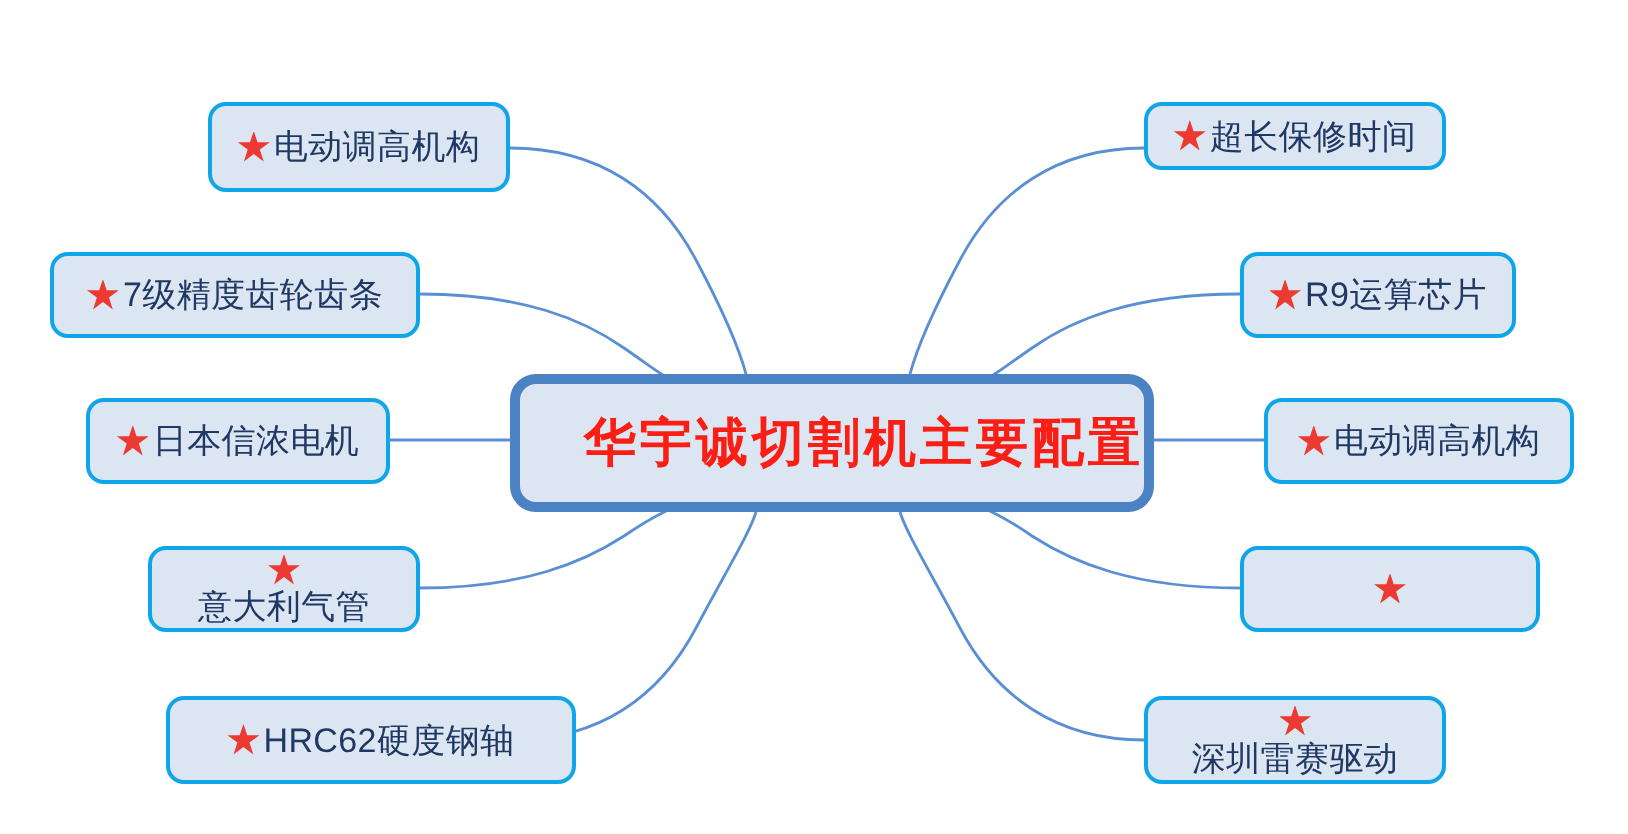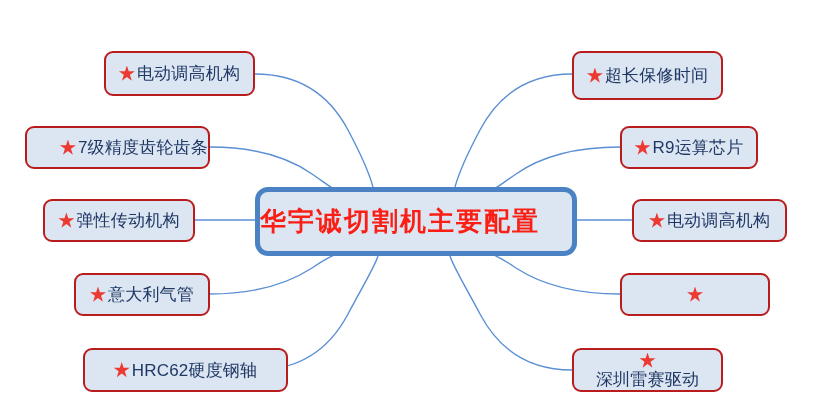--- a/index.html
+++ b/index.html
@@ -32,21 +32,21 @@
     stroke-width: 1.4;
   }
   .node {
     position: absolute;
     box-sizing: border-box;
     display: flex;
     align-items: center;
     justify-content: center;
     gap: 2px;
     background: #dce6f2;
-    border: 2px solid #b91c1c;
+    border: 2px solid #0ea5e9;
     border-radius: 9px;
     white-space: nowrap;
   }
   .node .label {
     color: #1f3864;
     font-size: 17px;
     line-height: 1;
     letter-spacing: 0.2px;
   }
   .star {
@@ -60,21 +60,21 @@
   }
   #center-node {
     position: absolute;
     left: 255px;
     top: 187px;
     width: 322px;
     height: 69px;
     box-sizing: border-box;
     display: flex;
     align-items: center;
-    justify-content: flex-start;
+    justify-content: flex-end;
     background: #dce6f2;
     border: 5px solid #4a82c4;
     border-radius: 13px;
   }
   #center-node .center-label {
     color: #fa1e14;
     font-family: "Liberation Serif", "DejaVu Serif", serif;
     font-size: 26px;
     font-weight: 700;
     letter-spacing: 2px;
@@ -100,45 +100,45 @@
     <path class="connector" d="M577,220 L632,220"></path>
     <path class="connector" d="M620,294 C566,294 536,281 516,268 C503,259 498,257 494,255"></path>
     <path class="connector" d="M572,370 C528,370 498,348 480,314 C464,284 453,266 450,256"></path>
   </svg>
 
   <div class="node" style="left:104px; top:51px; width:151px; height:45px;">
     <span class="star"></span>
     <span class="label">电动调高机构</span>
   </div>
 
-  <div class="node" style="left:25px; top:126px; width:185px; height:43px;justify-content:flex-end;">
+  <div class="node" style="left:25px; top:126px; width:185px; height:43px;">
     <span class="star"></span>
     <span class="label">7级精度齿轮齿条</span>
   </div>
 
   <div class="node" style="left:43px; top:199px; width:152px; height:43px;">
     <span class="star"></span>
-    <span class="label">弹性传动机构</span>
+    <span class="label">日本信浓电机</span>
   </div>
 
-  <div class="node" style="left:74px; top:273px; width:136px; height:43px;">
+  <div class="node" style="left:74px; top:273px; width:136px; height:43px;flex-direction:column;">
     <span class="star"></span>
     <span class="label">意大利气管</span>
   </div>
 
   <div class="node" style="left:83px; top:348px; width:205px; height:44px;">
     <span class="star"></span>
     <span class="label">HRC62硬度钢轴</span>
   </div>
 
   <div id="center-node">
     <span class="center-label">华宇诚切割机主要配置</span>
   </div>
 
-  <div class="node" style="left:572px; top:51px; width:151px; height:49px;">
+  <div class="node" style="left:572px; top:51px; width:151px; height:34px;">
     <span class="star"></span>
     <span class="label">超长保修时间</span>
   </div>
 
   <div class="node" style="left:620px; top:126px; width:138px; height:43px;text-align:right;">
     <span class="star"></span>
     <span class="label">R9运算芯片</span>
   </div>
 
   <div class="node" style="left:632px; top:199px; width:155px; height:43px;">

